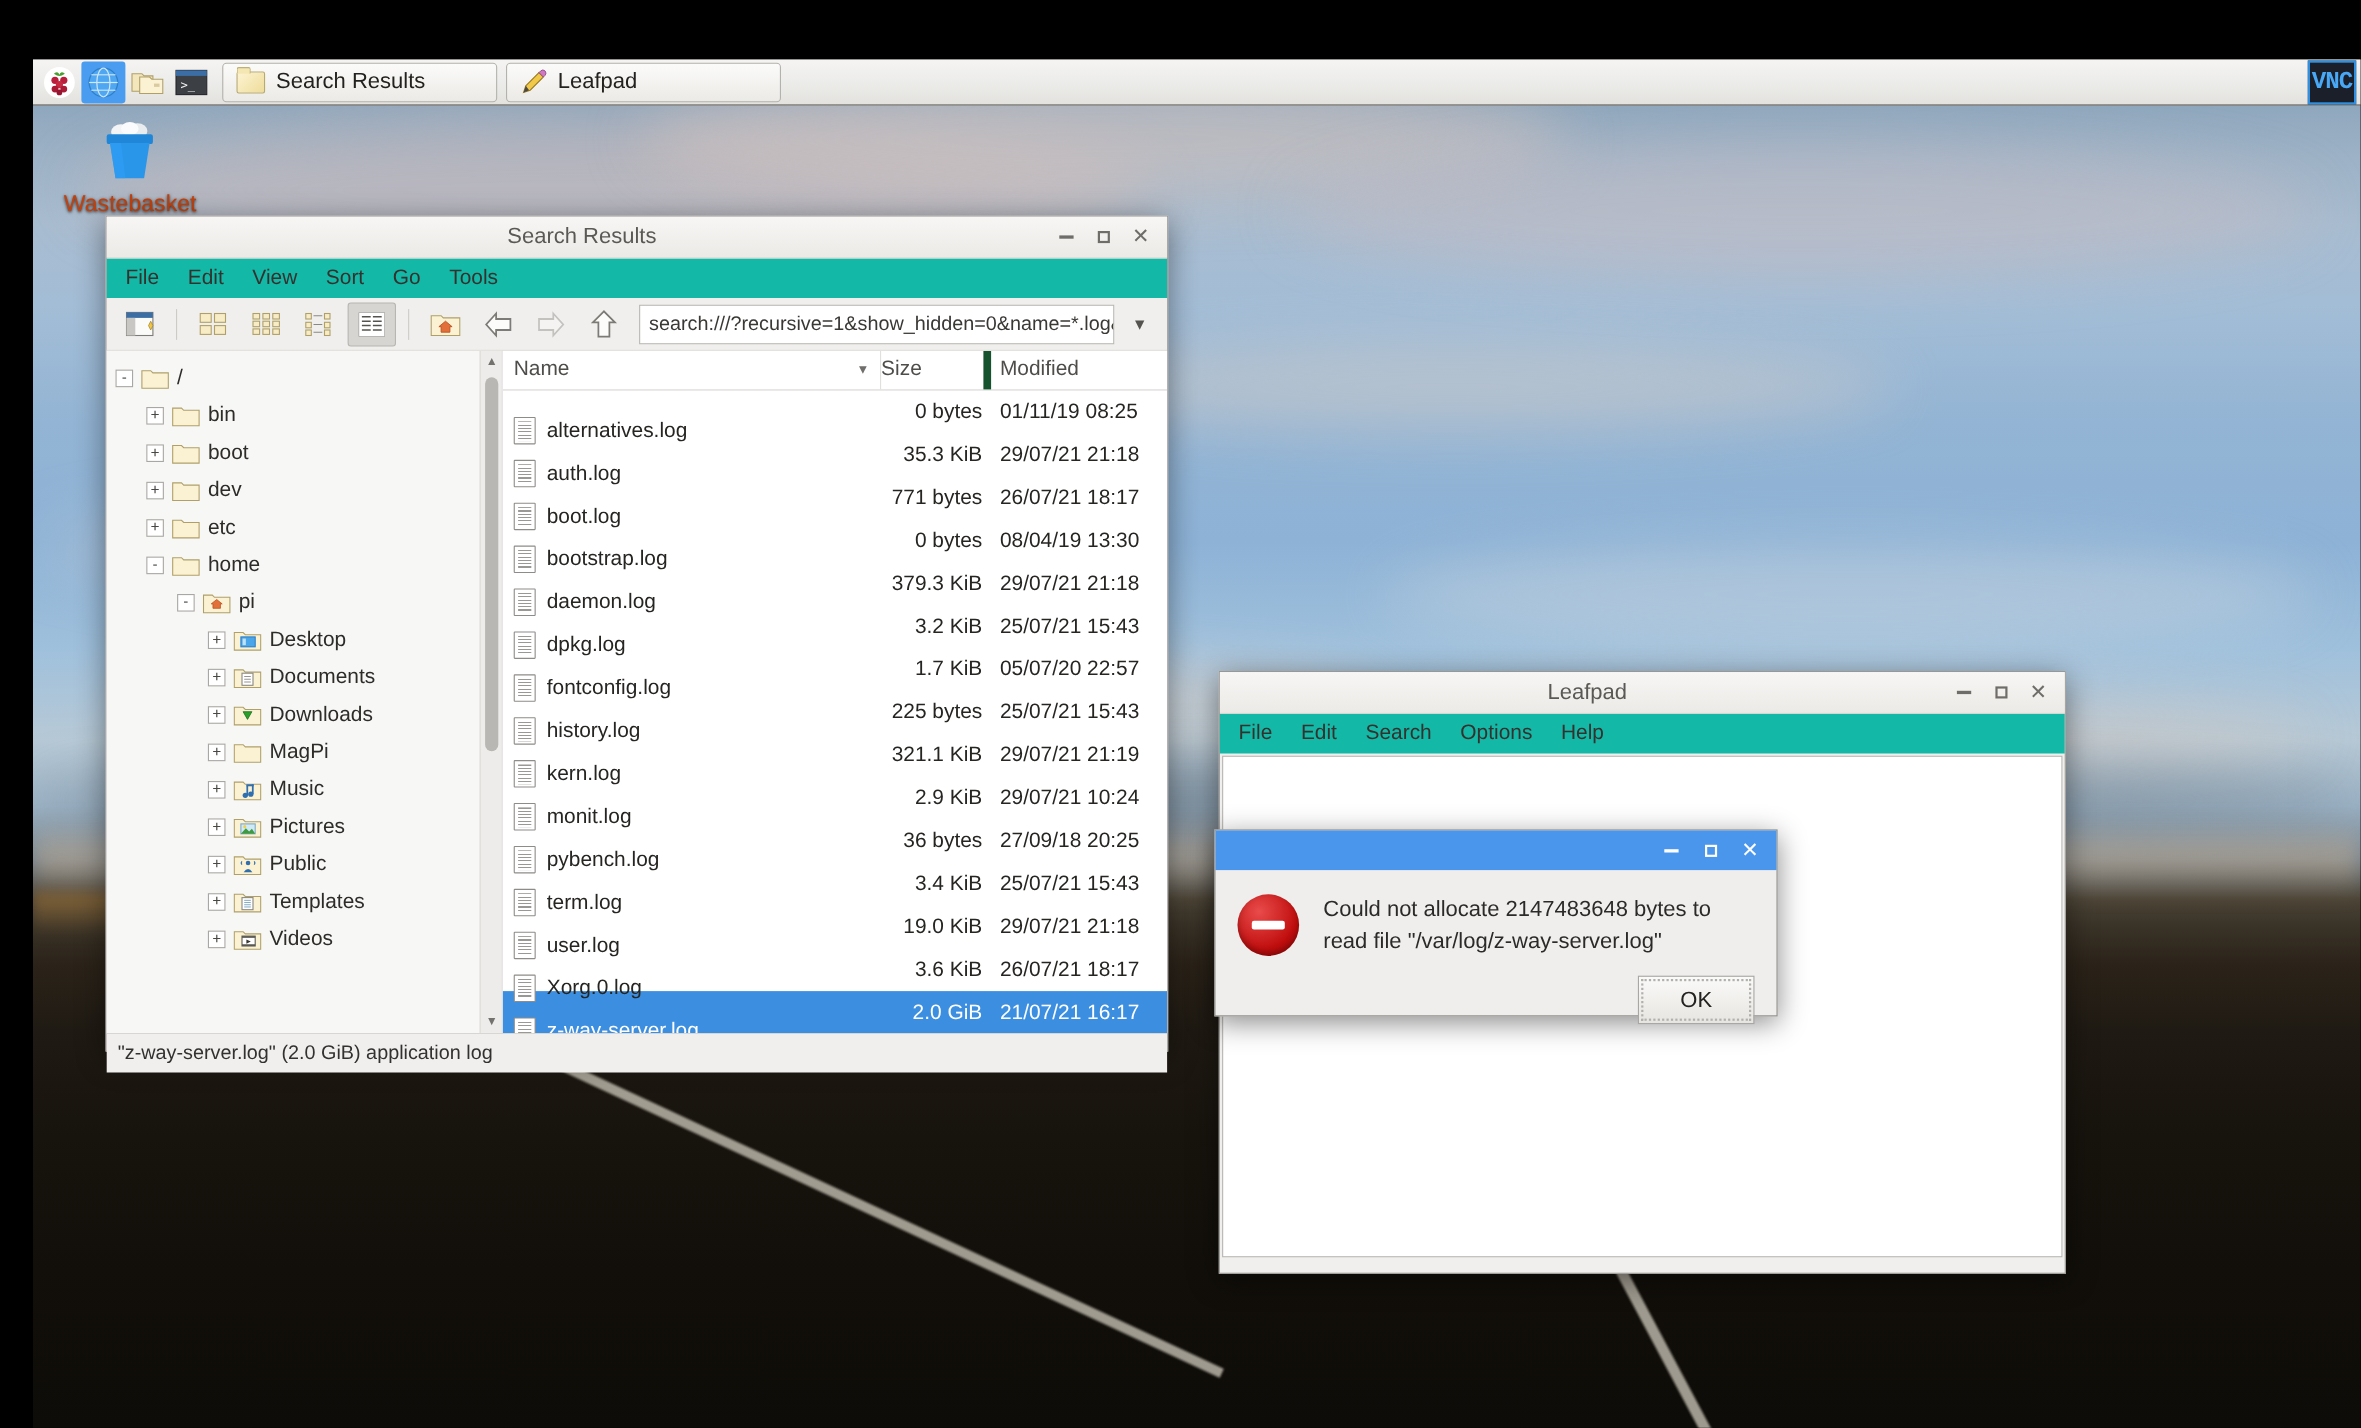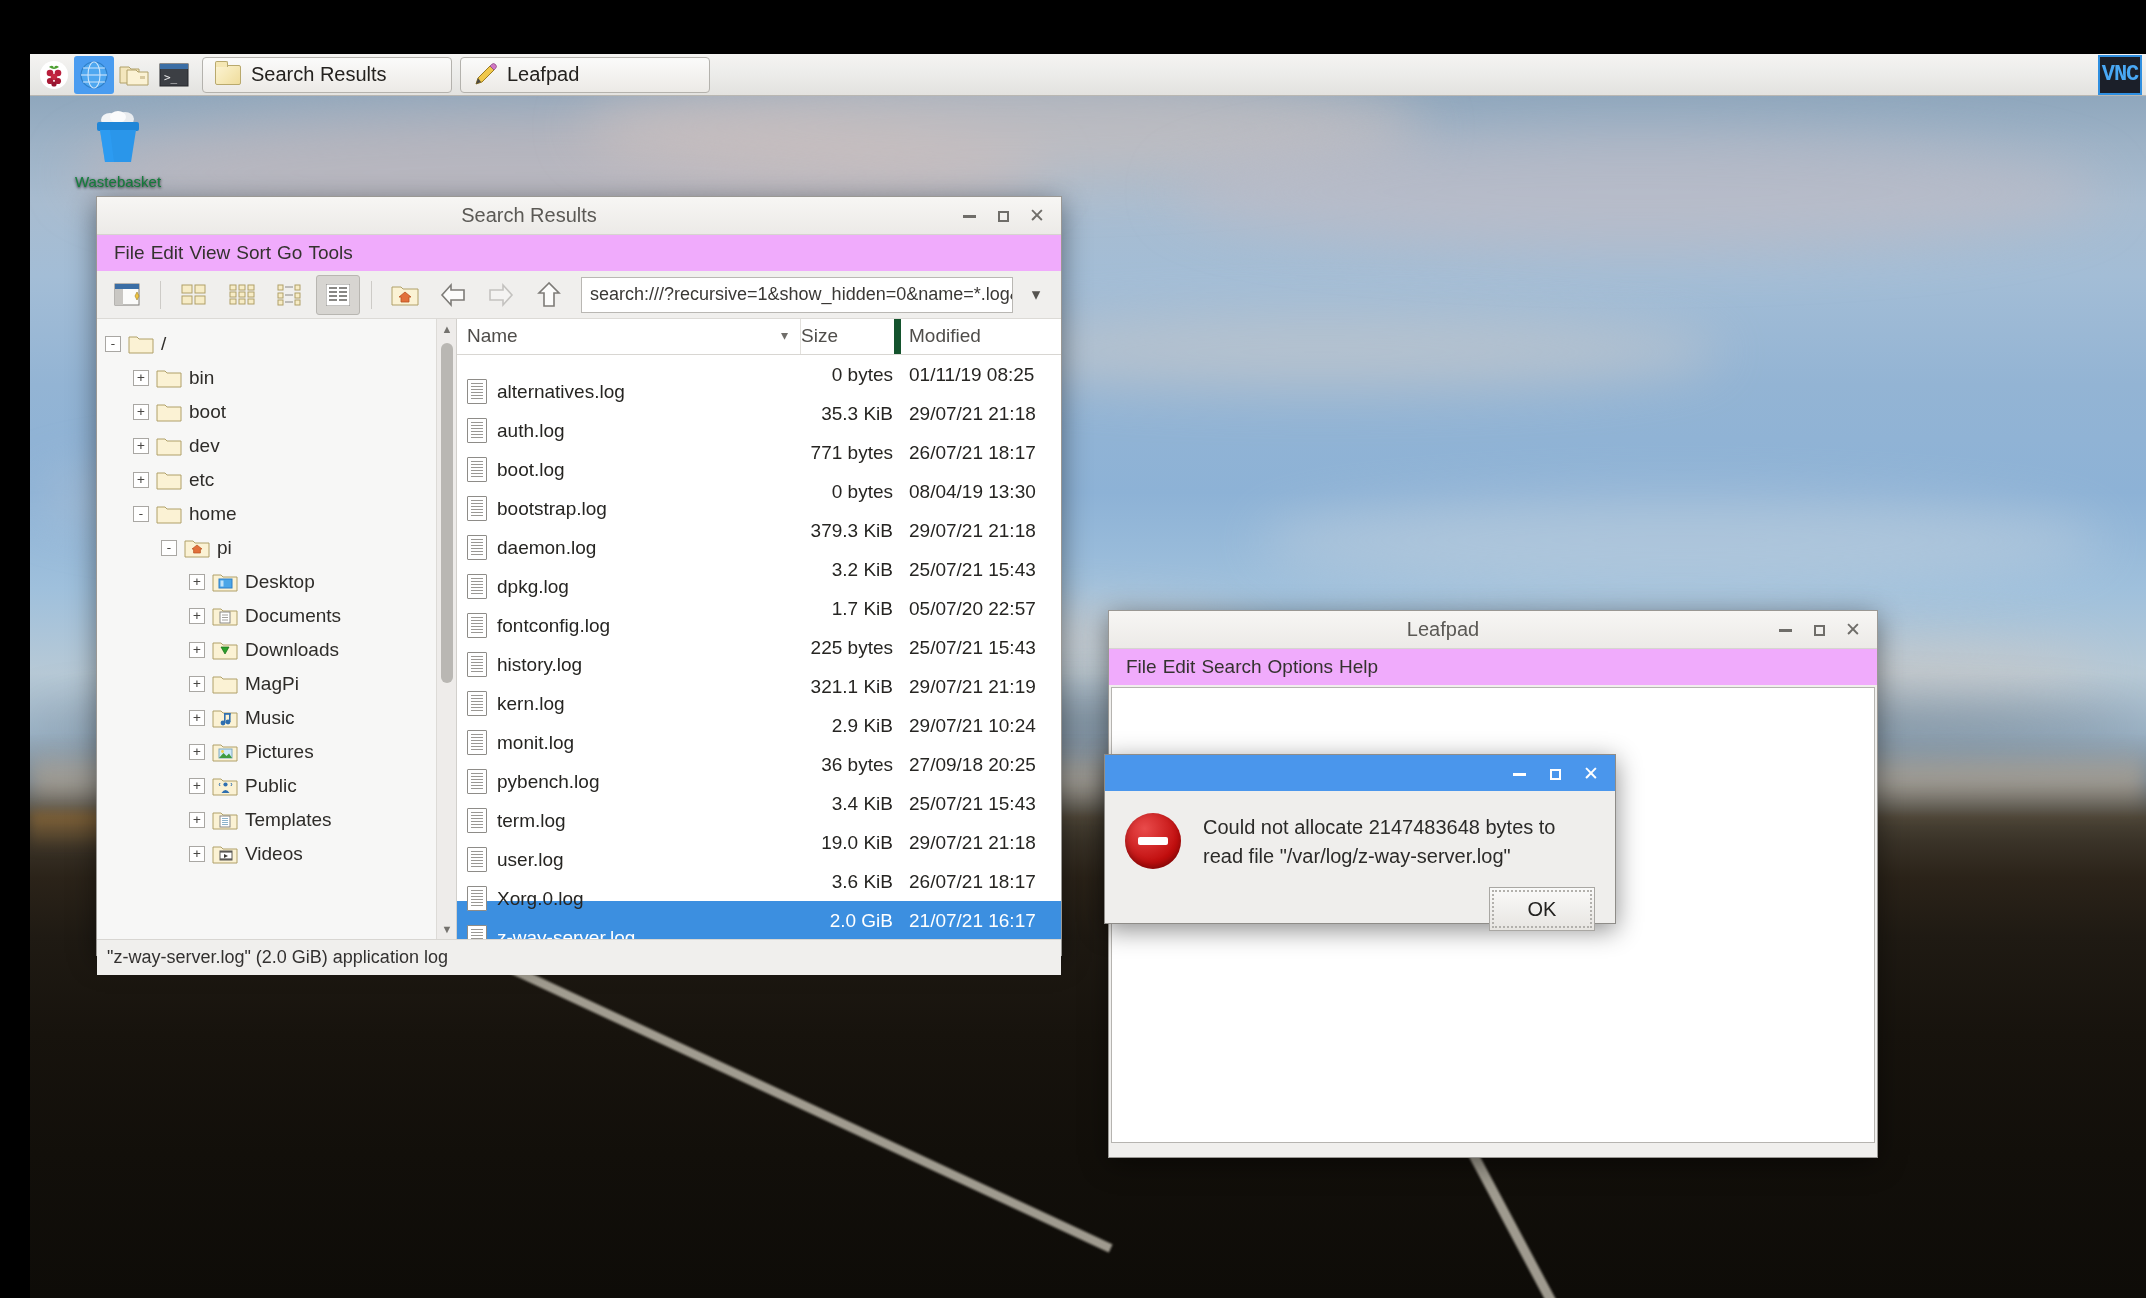--- a/index.html
+++ b/index.html
@@ -113,21 +113,21 @@
     overflow: hidden;
   }
 
   
   .desktop-icon {
     position: absolute; left: 58px; top: 108px;
     width: 120px; text-align: center;
     cursor: pointer; z-index: 5;
   }
   .desktop-icon .label {
-    color: #15803d; font-size: 15px; margin-top: 3px;
+    color: #c2410c; font-size: 21px; margin-top: 3px;
     text-shadow: 0 1px 3px rgba(0,0,0,.85);
     text-align: center;
   }
 
   
   .window {
     position: absolute;
     background: #f0efed;
     border: 1px solid #9a9894;
     box-shadow: 0 6px 26px rgba(0,0,0,.45);
@@ -148,23 +148,23 @@
   .wbtns { display: flex; align-items: center; gap: 18px; padding-right: 16px; }
   .wbtn {
     font-size: 19px; color: #6f6d69; cursor: pointer;
     width: 16px; text-align: center; line-height: 1;
   }
   .wbtn .sq { display: inline-block; width: 11px; height: 11px; border: 2px solid #6f6d69; }
   .wbtn .mn { display: inline-block; width: 13px; height: 3px; background: #6f6d69; vertical-align: 4px;}
 
   .menubar {
     height: 36px; display: flex; align-items: center;
-    padding-left: 14px; 
+    padding-left: 14px; gap: 20px;
     font-size: 19px; color: #34322f;
-    background: #f0abfc;
+    background: #14b8a6;
   }
   .menubar span { cursor: pointer; padding: 2px 3px; }
 
   
   #fm { left: 96px; top: 196px; width: 966px; height: 760px; }
   .fm-toolbar {
     height: 48px; display: flex; align-items: center;
     padding: 0 8px; gap: 4px;
     background: #f0efed;
     border-bottom: 1px solid #dcdad6;

